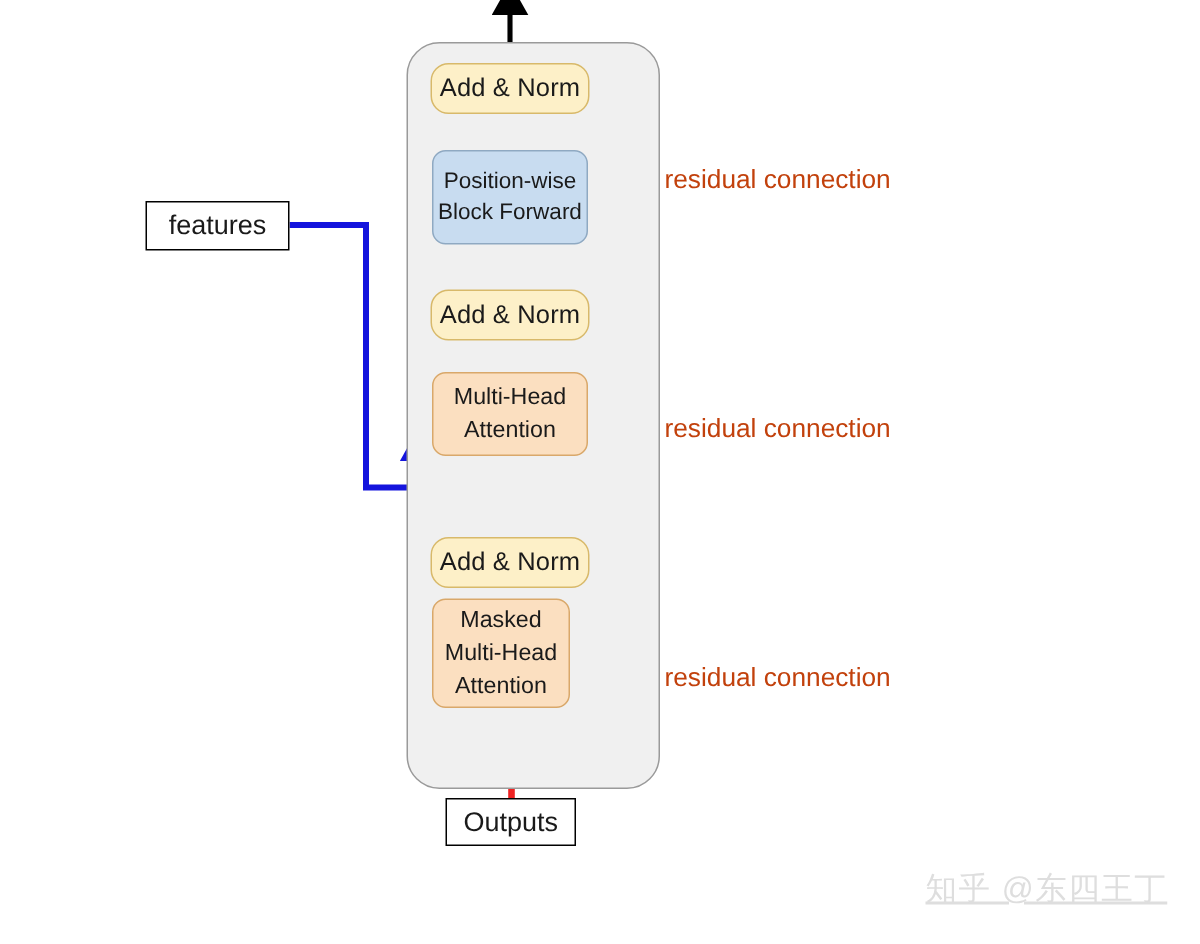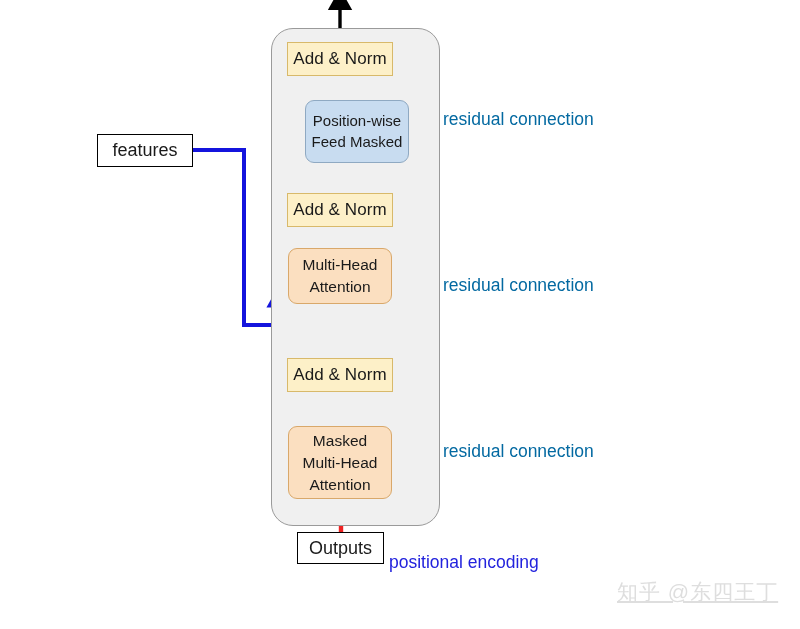--- a/index.html
+++ b/index.html
@@ -31,21 +31,21 @@
     flex-direction: column;
     align-items: center;
     justify-content: center;
     text-align: center;
     color: #1a1a1a;
     z-index: 5;
   }
   .addnorm {
     background: #fdf0c8;
     border: 1.6px solid #d8b96a;
-    border-radius: 0;
+    border-radius: 12px;
     font-size: 17px;
     letter-spacing: 0.1px;
   }
   .ffn {
     background: #c8dcf0;
     border: 1.6px solid #8fa9c2;
     border-radius: 9px;
     font-size: 15px;
     line-height: 1.38;
   }
@@ -73,21 +73,21 @@
     border: 1.8px solid #9a9a9a;
     border-radius: 22px;
     z-index: 1;
   }
   .label {
     position: absolute;
     white-space: pre;
     z-index: 6;
   }
   .label-red {
-    color: #0369a1;
+    color: #c2410c;
     font-size: 17.5px;
   }
   .label-blue {
     color: #2222dd;
     font-size: 17.5px;
     line-height: 1.32;
   }
   .label-black {
     color: #141414;
     font-size: 18px;
@@ -152,39 +152,39 @@
 
     <path d="M193,150 L244,150 L244,325 L311,325" stroke="#1414dd" stroke-width="4" fill="none" stroke-linejoin="miter"></path>
     <path d="M311,325 L311,302" stroke="#1414dd" stroke-width="4.6" fill="none" marker-end="url(#ah-blue)"></path>
     <path d="M283,325 L283,302" stroke="#1414dd" stroke-width="4.6" fill="none" marker-end="url(#ah-blue)"></path>
   </svg>
 
   <div class="node addnorm" style="left:287px; top:42px; width:106px; height:34px;">
     <span>Add &amp; Norm</span>
   </div>
 
-  <div class="node ffn" style="left:288px; top:100px; width:104px; height:63px;margin-left:17px;">
+  <div class="node ffn" style="left:288px; top:100px; width:104px; height:63px;">
     <span>Position-wise</span>
-    <span>Feed Masked</span>
+    <span>Block Forward</span>
   </div>
 
   <div class="node addnorm" style="left:287px; top:193px; width:106px; height:34px;">
     <span>Add &amp; Norm</span>
   </div>
 
   <div class="node attn" style="left:288px; top:248px; width:104px; height:56px;">
     <span>Multi-Head</span>
     <span>Attention</span>
   </div>
 
   <div class="node addnorm" style="left:287px; top:358px; width:106px; height:34px;">
     <span>Add &amp; Norm</span>
   </div>
 
-  <div class="node attn" style="left:288px; top:426px; width:104px; height:73px;">
+  <div class="node attn" style="left:288px; top:399px; width:92px; height:73px;">
     <span>Masked</span>
     <span>Multi-Head</span>
     <span>Attention</span>
   </div>
 
   <div class="node plainbox" style="left:97px; top:134px; width:96px; height:33px;">
     <span>features</span>
   </div>
 
   <div class="node plainbox" style="left:297px; top:532px; width:87px; height:32px;">
@@ -192,18 +192,17 @@
   </div>
 
   <div class="label label-red" style="left:443px; top:109px;">residual connection</div>
 
   <div class="label label-red" style="left:443px; top:275px;">residual connection</div>
 
   <div class="label label-red" style="left:443px; top:441px;">residual connection</div>
 
 
 
-  <div class="label label-blue" style="left:389px; top:551px;">positional encoding</div>
 
 
   <div class="watermark" style="left:617px; top:578px;">知乎 @东四王丁</div>
 
 </div>
 
 </body></html>

